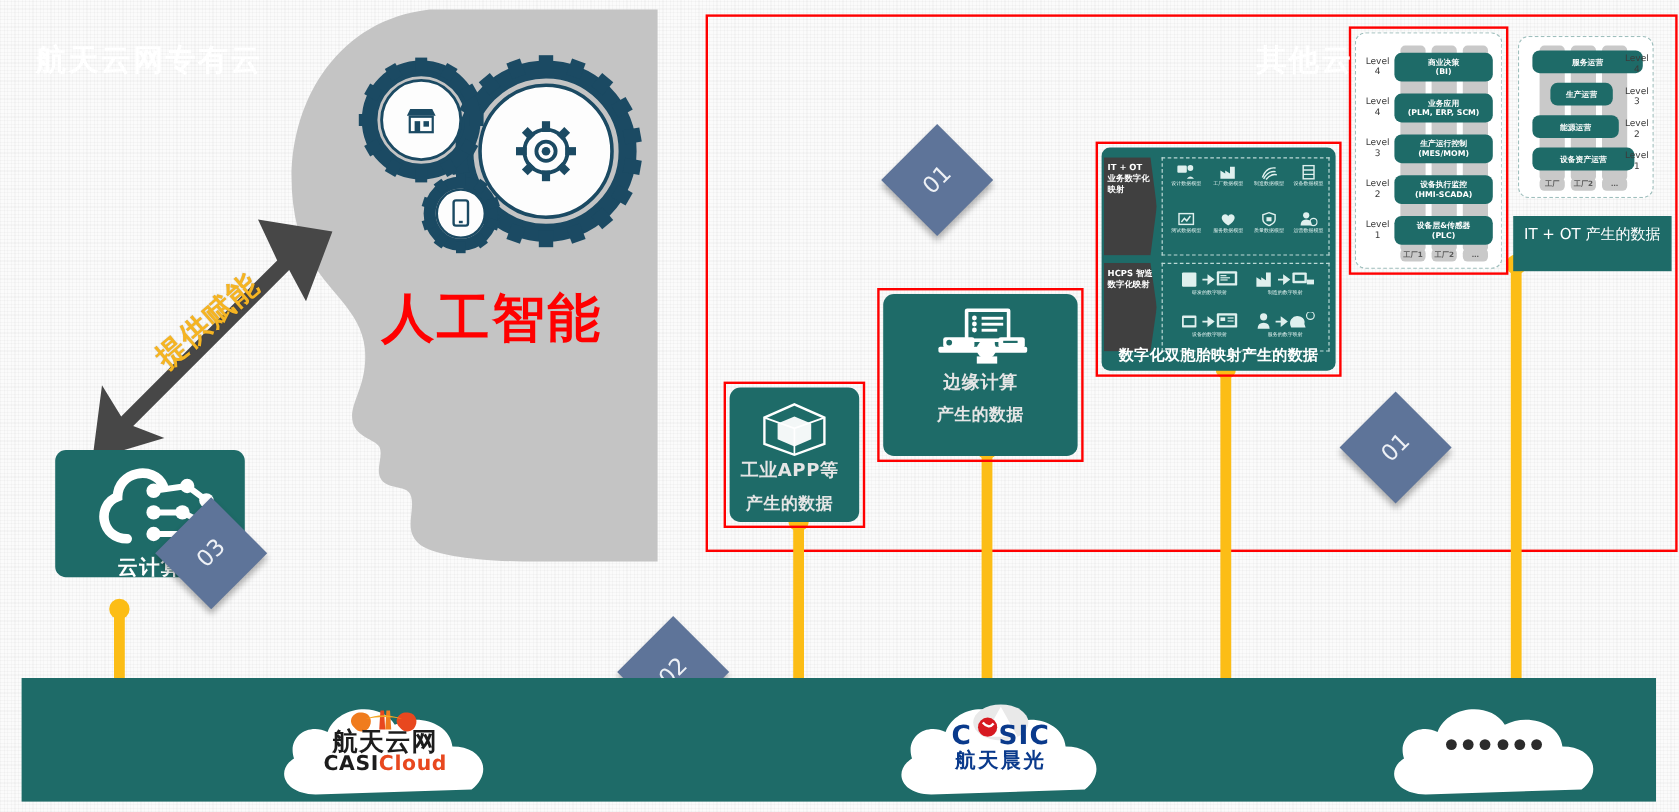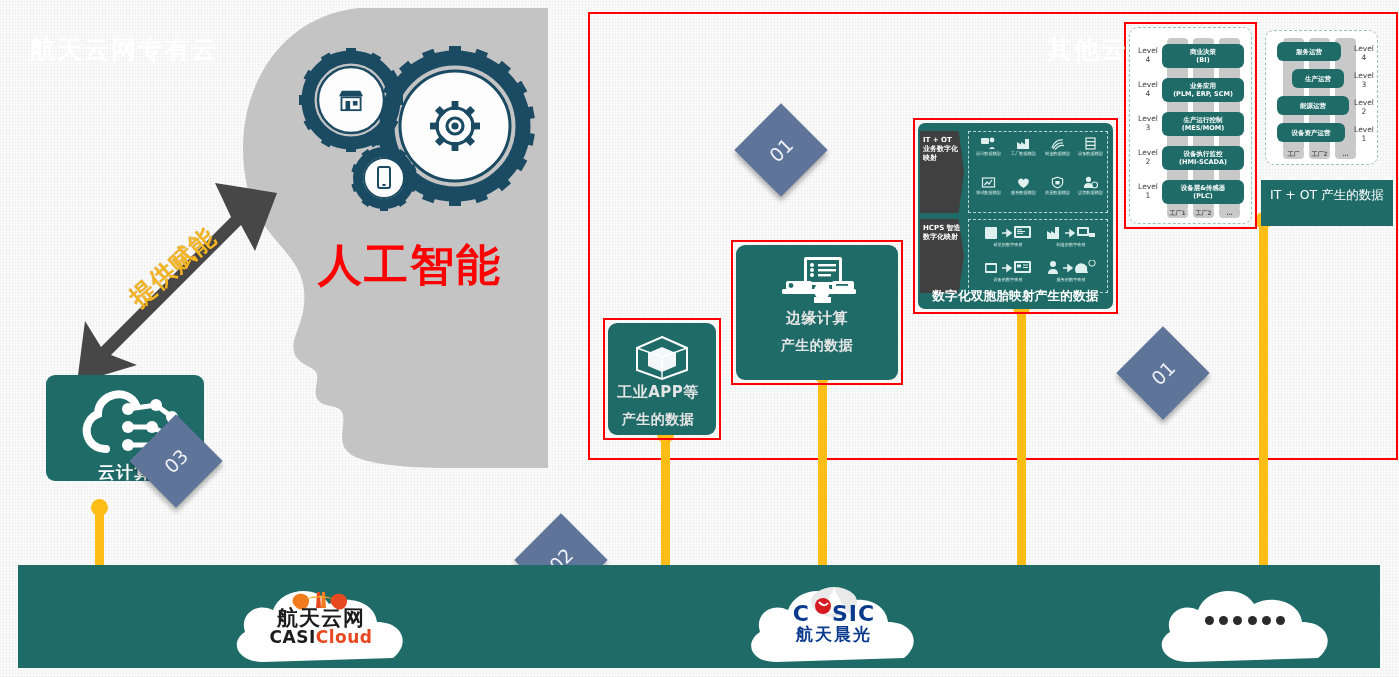--- a/index.html
+++ b/index.html
@@ -577,36 +577,36 @@
     <div class="plant" style="left:37px;top:179px">工厂1</div>
     <div class="plant" style="left:63px;top:179px">工厂2</div>
     <div class="plant" style="left:89px;top:179px">…</div>
   </div>
 
   <div class="abs" id="itot2-panel">
     <div class="grayrail" style="left:17px;top:7px;height:113px"></div>
     <div class="grayrail" style="left:43px;top:7px;height:113px"></div>
     <div class="grayrail" style="left:69px;top:7px;height:113px"></div>
 
-    <div class="lvlbar" style="left:11px;top:11px;width:64px;height:19px">
+    <div class="lvlbar" style="left:11px;top:11px;width:92px;height:19px">
       <span>服务运营</span>
     </div>
     <div class="lvltag" style="left:86px;top:13px">Level 4</div>
 
     <div class="lvlbar" style="left:26px;top:38px;width:52px;height:19px">
       <span>生产运营</span>
     </div>
     <div class="lvltag" style="left:86px;top:40px">Level 3</div>
 
     <div class="lvlbar" style="left:11px;top:65px;width:72px;height:19px">
       <span>能源运营</span>
     </div>
     <div class="lvltag" style="left:86px;top:67px">Level 2</div>
 
-    <div class="lvlbar" style="left:11px;top:92px;width:68px;height:19px">
+    <div class="lvlbar" style="left:11px;top:92px;width:85px;height:19px">
       <span>设备资产运营</span>
     </div>
     <div class="lvltag" style="left:86px;top:94px">Level 1</div>
 
     <div class="plant" style="left:17px;top:117px">工厂</div>
     <div class="plant" style="left:43px;top:117px">工厂2</div>
     <div class="plant" style="left:69px;top:117px">…</div>
   </div>
 
   <div class="abs" id="itot-caption">IT + OT 产生的数据</div>

